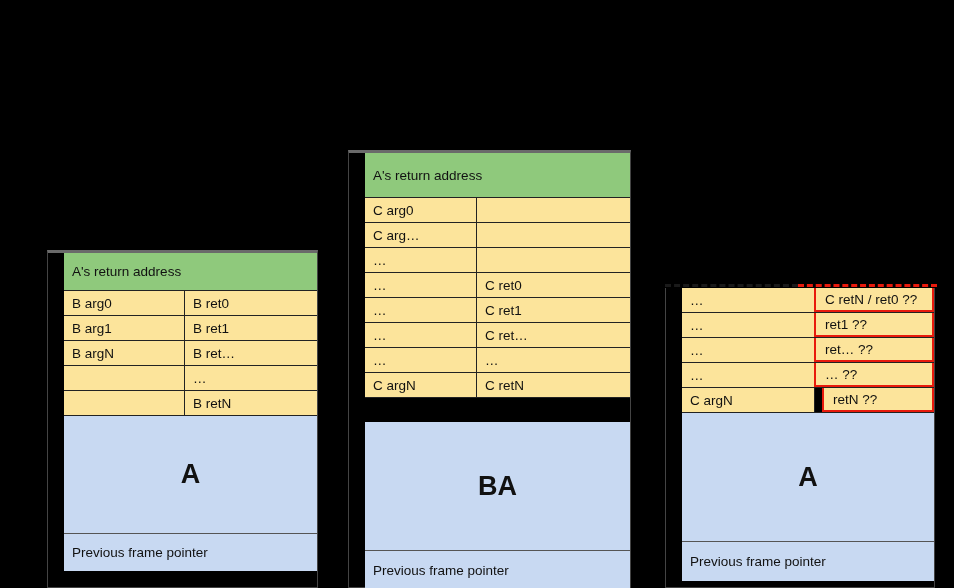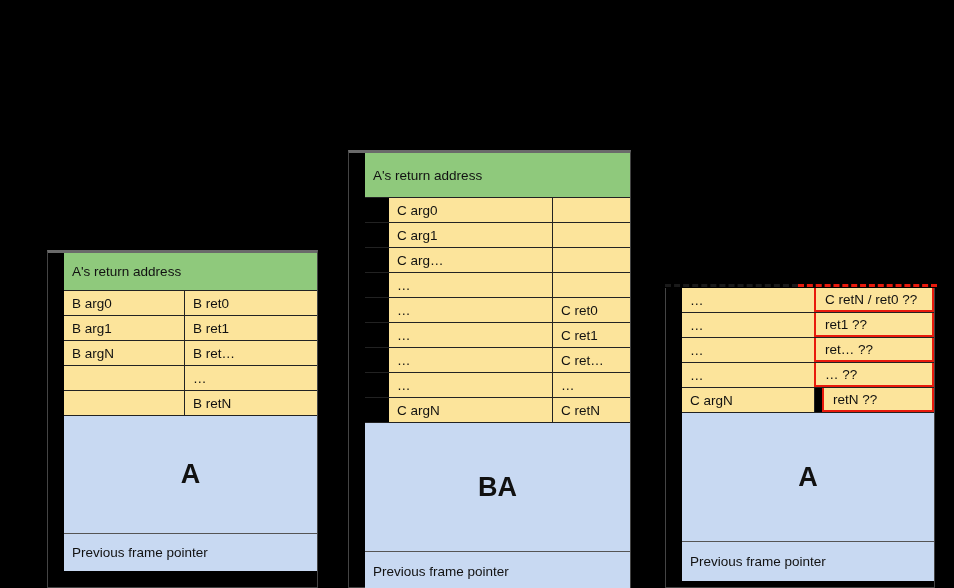--- a/index.html
+++ b/index.html
@@ -98,31 +98,32 @@
   }
   #stack-mid .hdr {
     height: 45px;
     border-bottom: 1.5px solid #222;
   }
   #stack-mid .hdr .cell { flex: 1 1 auto; }
   #stack-mid .r {
     height: 25px;
     border-bottom: 1.5px solid #222;
   }
-  #stack-mid .c1 { width: 164px; border-right: 1.5px solid #222; margin-left: 24px; }
+  #stack-mid .c1 { width: 112px; border-right: 1.5px solid #222; }
   #stack-mid .c2 { flex: 1 1 auto; }
   #stack-mid .body {
     height: 128px;
     border-bottom: 1.2px solid #555;
     display: flex;
     align-items: center;
     justify-content: center;
     font-size: 27px;
     font-weight: bold;
     color: #111;
+    margin-top: 24px;
   }
   #stack-mid .foot {
     height: 39px;
     display: flex;
     align-items: center;
     padding-left: 8px;
     font-size: 13.5px;
     color: #111;
   }
 
@@ -227,24 +228,20 @@
 <div class="stack" id="stack-mid">
   <div class="row hdr green">
     <div class="cell">A's return address</div>
   </div>
 
   <div class="row r">
     <div class="cell c1 yellow">C arg0</div>
     <div class="cell c2 yellow"></div>
   </div>
   <div class="row r">
-    <div class="cell c1 yellow">C arg1</div>
-    <div class="cell c2 yellow"></div>
-  </div>
-  <div class="row r">
     <div class="cell c1 yellow">C arg…</div>
     <div class="cell c2 yellow"></div>
   </div>
   <div class="row r">
     <div class="cell c1 yellow">…</div>
     <div class="cell c2 yellow"></div>
   </div>
   <div class="row r">
     <div class="cell c1 yellow">…</div>
     <div class="cell c2 yellow">C ret0</div>

